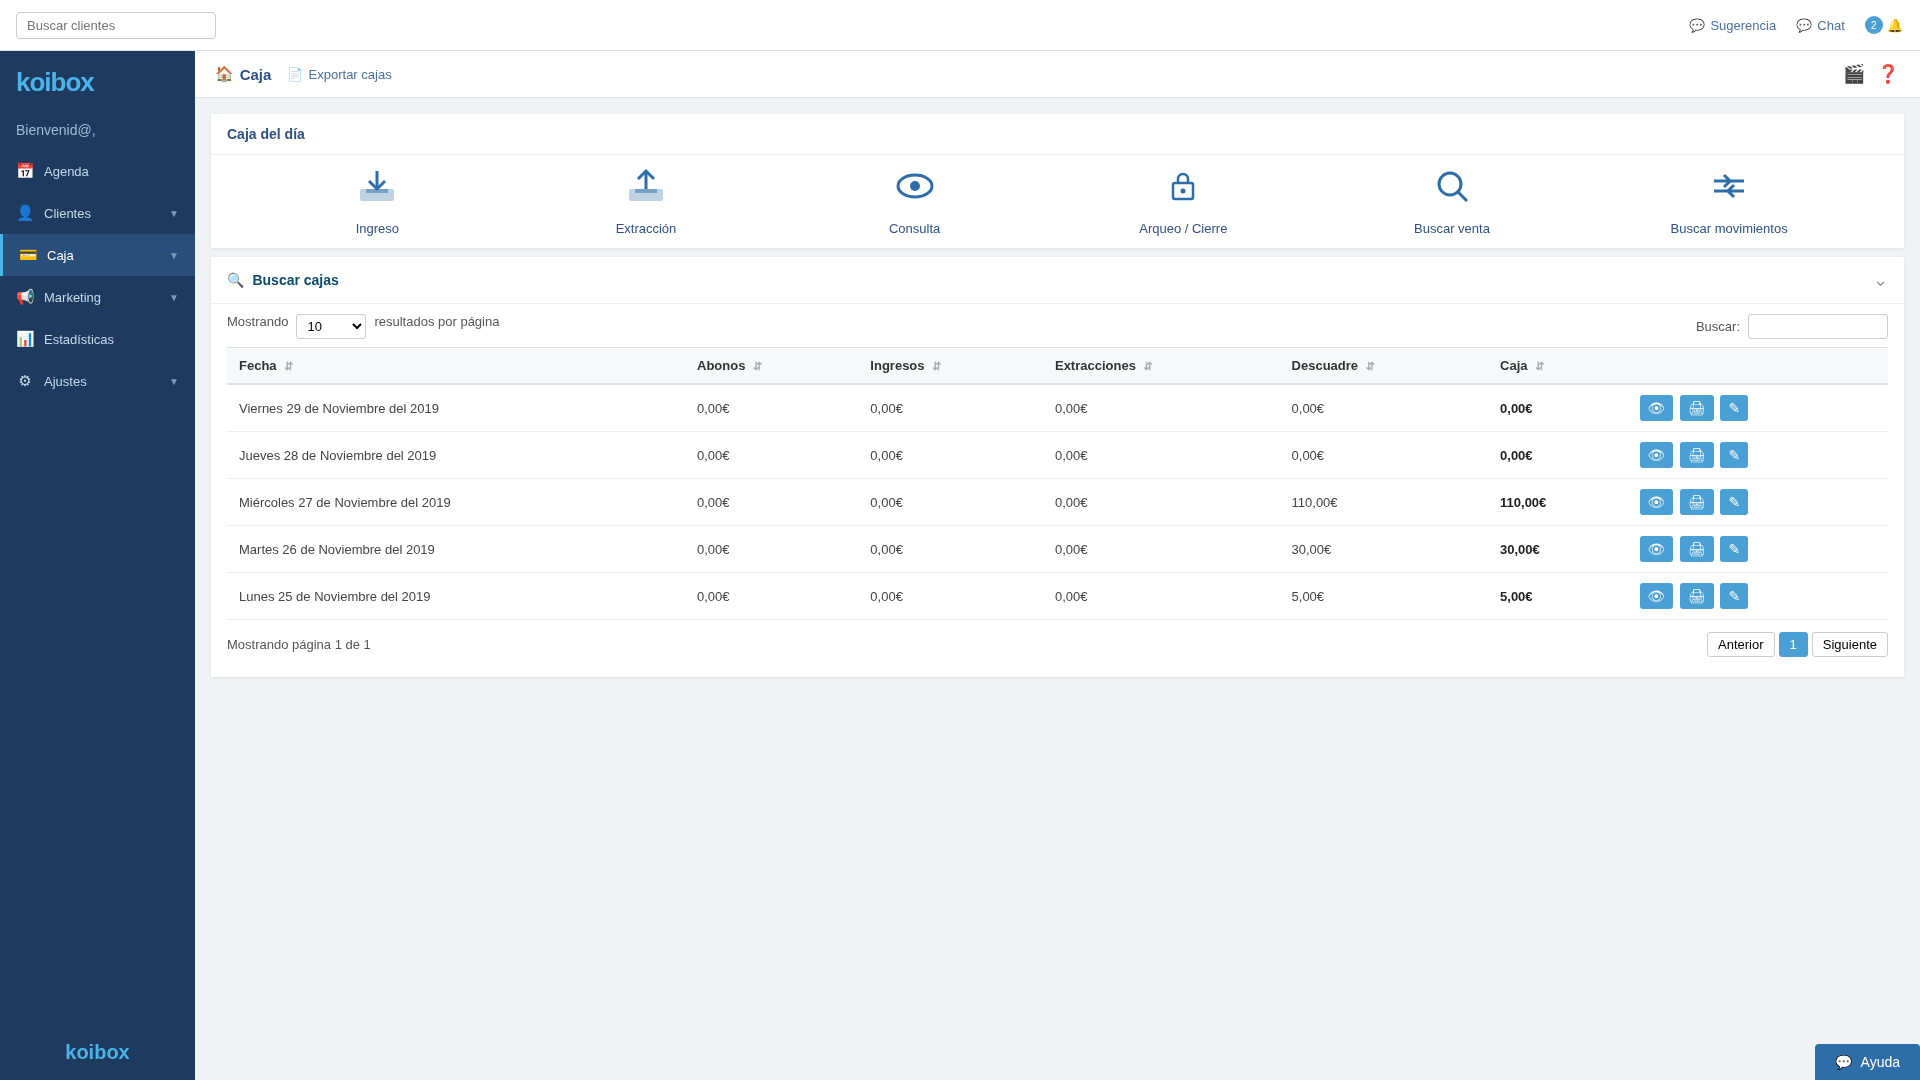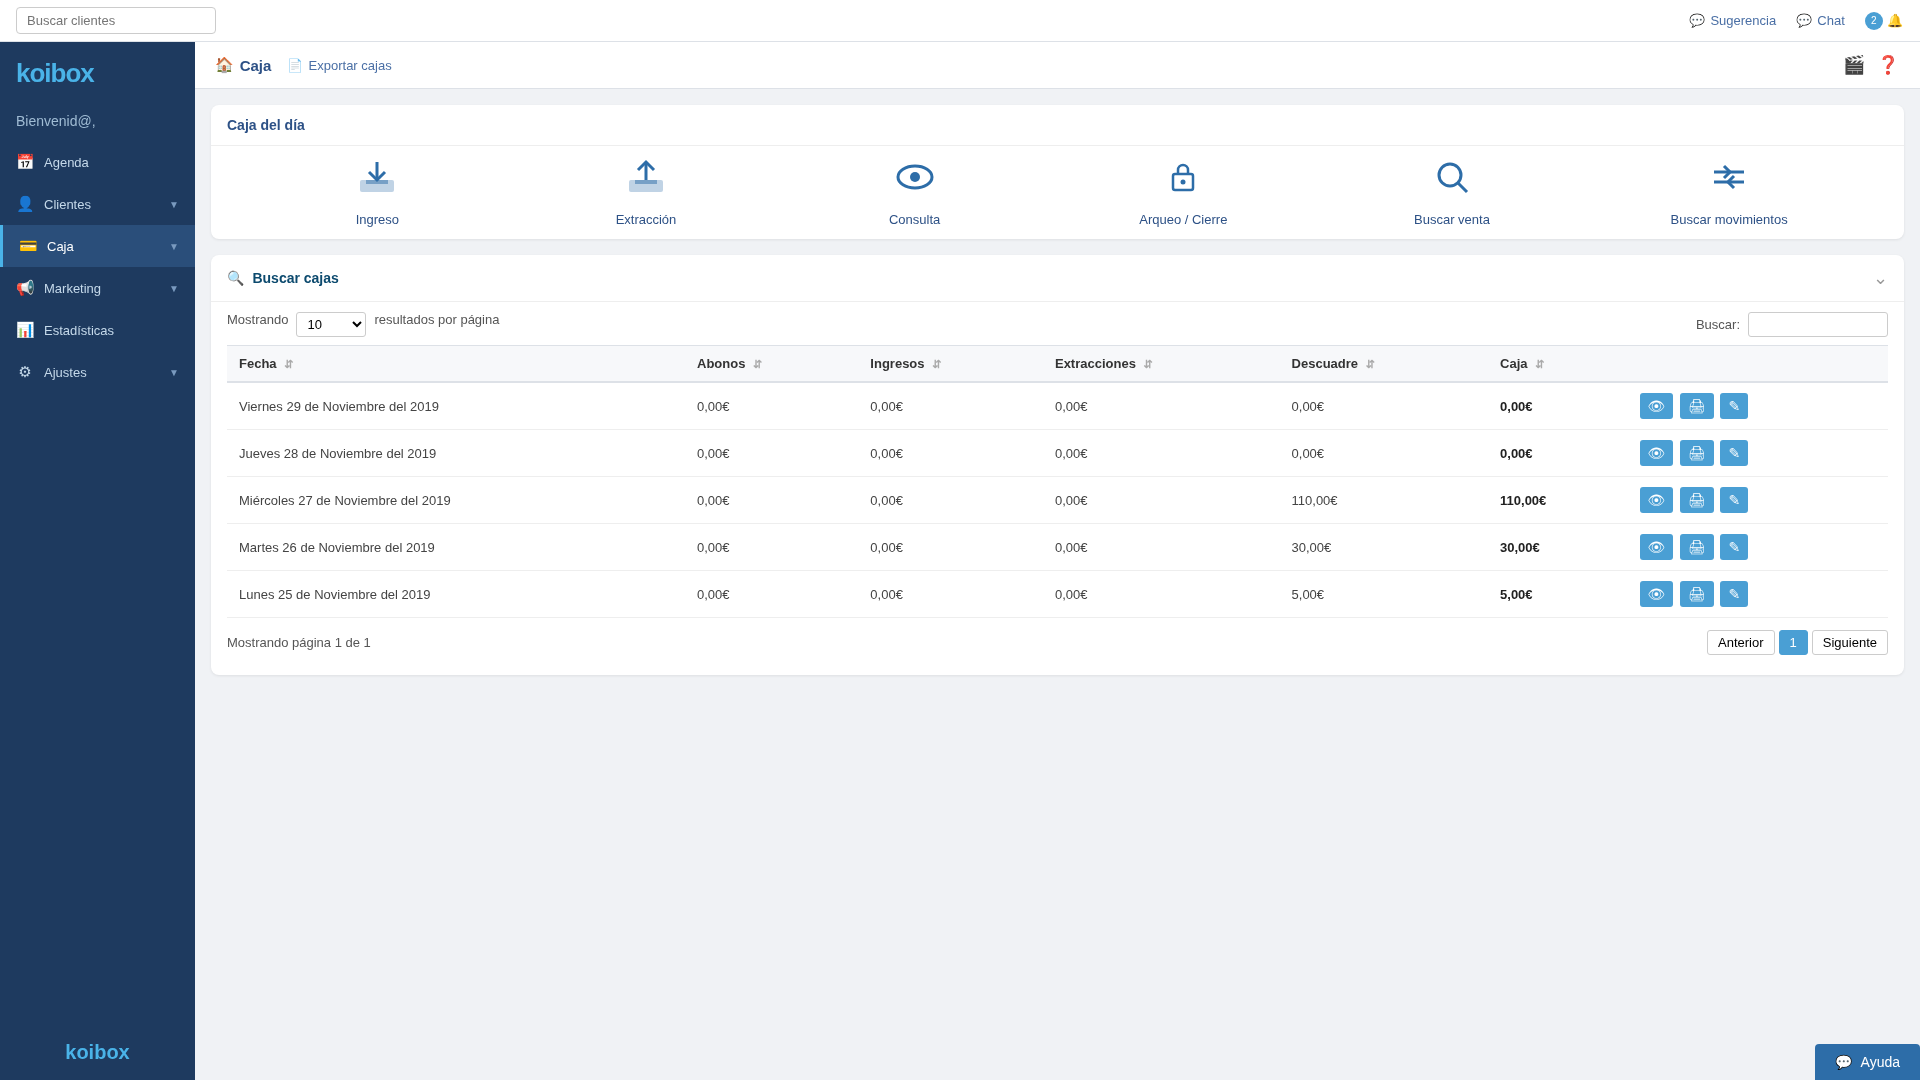--- a/index.html
+++ b/index.html
@@ -1,20 +1,20 @@
 <!DOCTYPE html>
 <html><head>
   <meta charset="utf-8">
   <style>
     * { box-sizing: border-box; margin: 0; padding: 0; }
     body { font-family: Arial, sans-serif; font-size: 13px; background: #f0f2f5; display: flex; flex-direction: column; height: 100vh; overflow: hidden; }
 
     
     .top-nav {
-      height: 42px;
+      height: 51px;
       background: #fff;
       display: flex;
       align-items: center;
       justify-content: flex-end;
       padding: 0 16px;
       border-bottom: 1px solid #dde1e7;
       flex-shrink: 0;
       gap: 20px;
     }
     .top-nav .search-box {
@@ -151,23 +151,23 @@
       color: #4a6fa5;
       font-size: 18px;
     }
     .header-icon { cursor: pointer; }
 
     
     .content { padding: 16px; flex: 1; }
 
     .card {
       background: #fff;
-      border-radius: 8px;
+      border-radius: 0;
       box-shadow: 0 1px 3px rgba(0,0,0,0.08);
-      margin-bottom: 16px;
+      margin-bottom: 9px;
     }
     .card-header {
       padding: 12px 16px;
       font-size: 14px;
       color: #2d5186;
       font-weight: 600;
       border-bottom: 1px solid #eee;
     }
 
     

